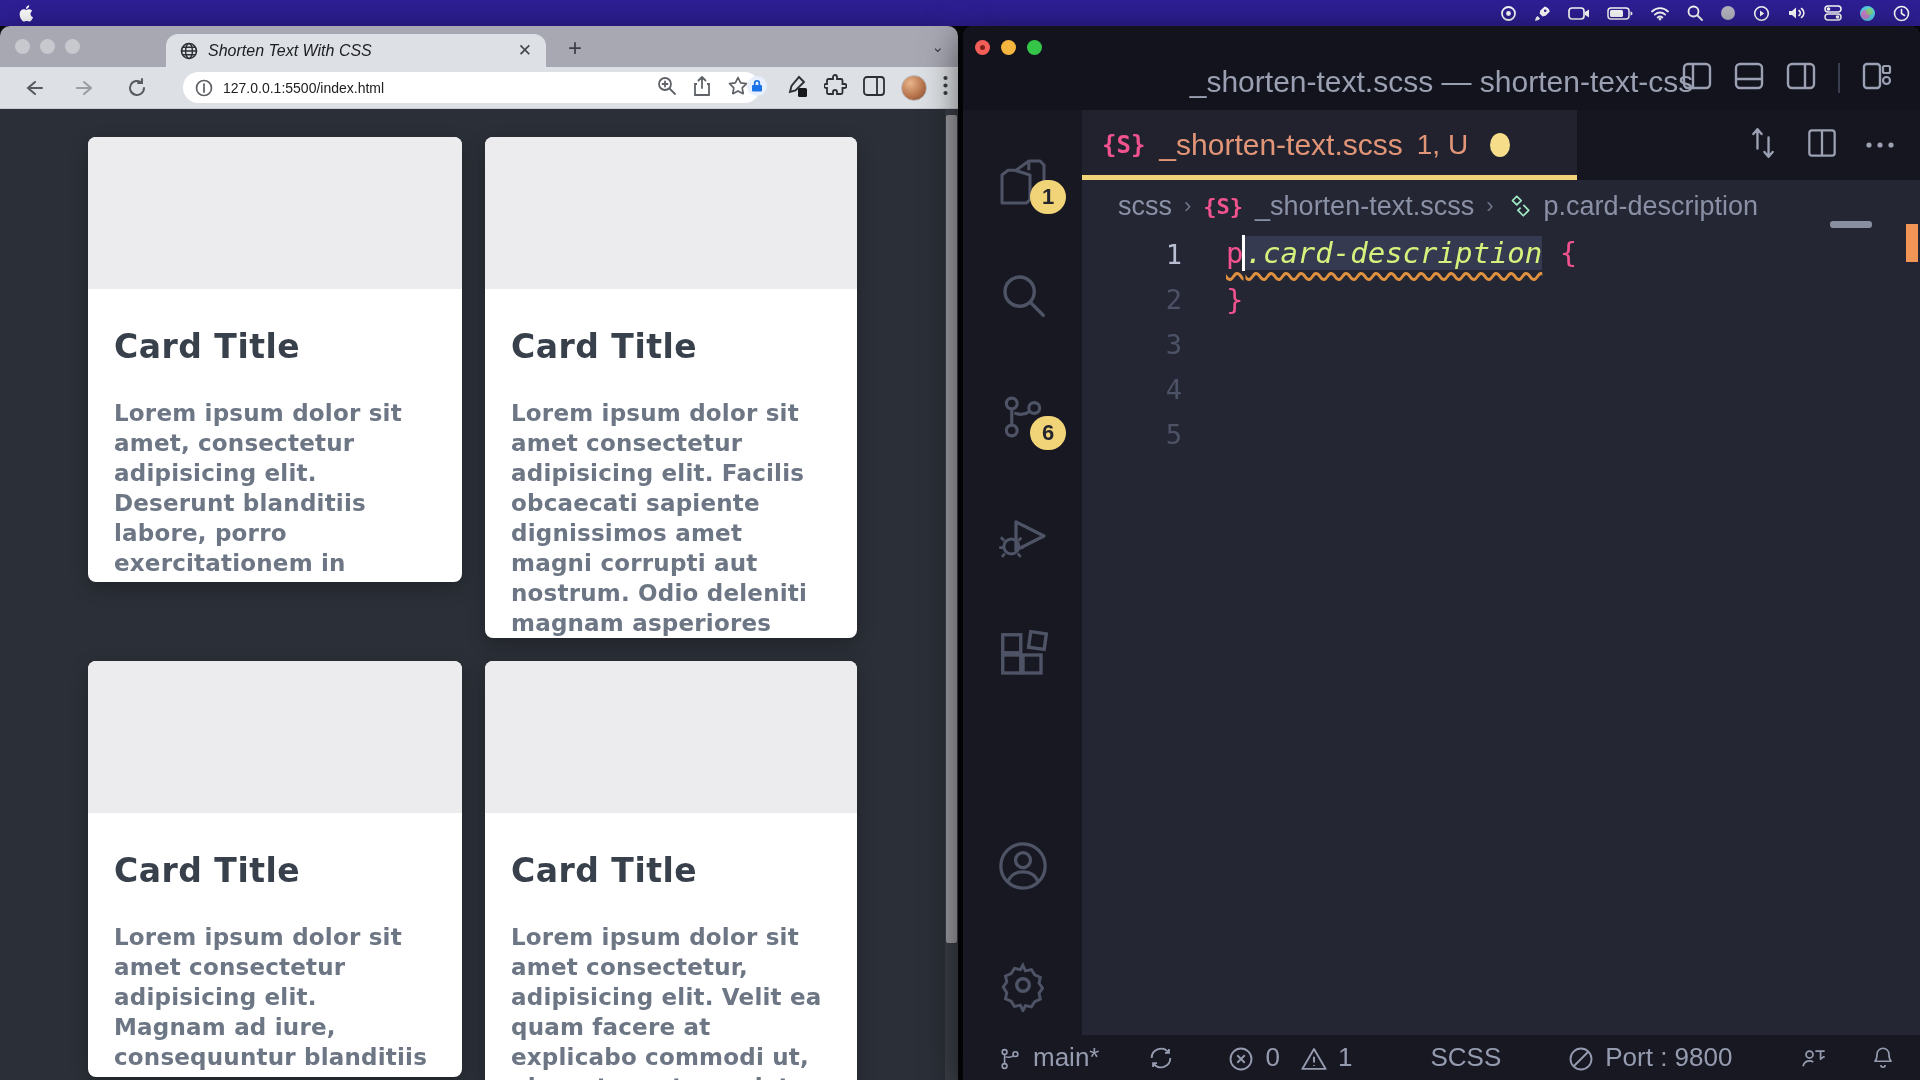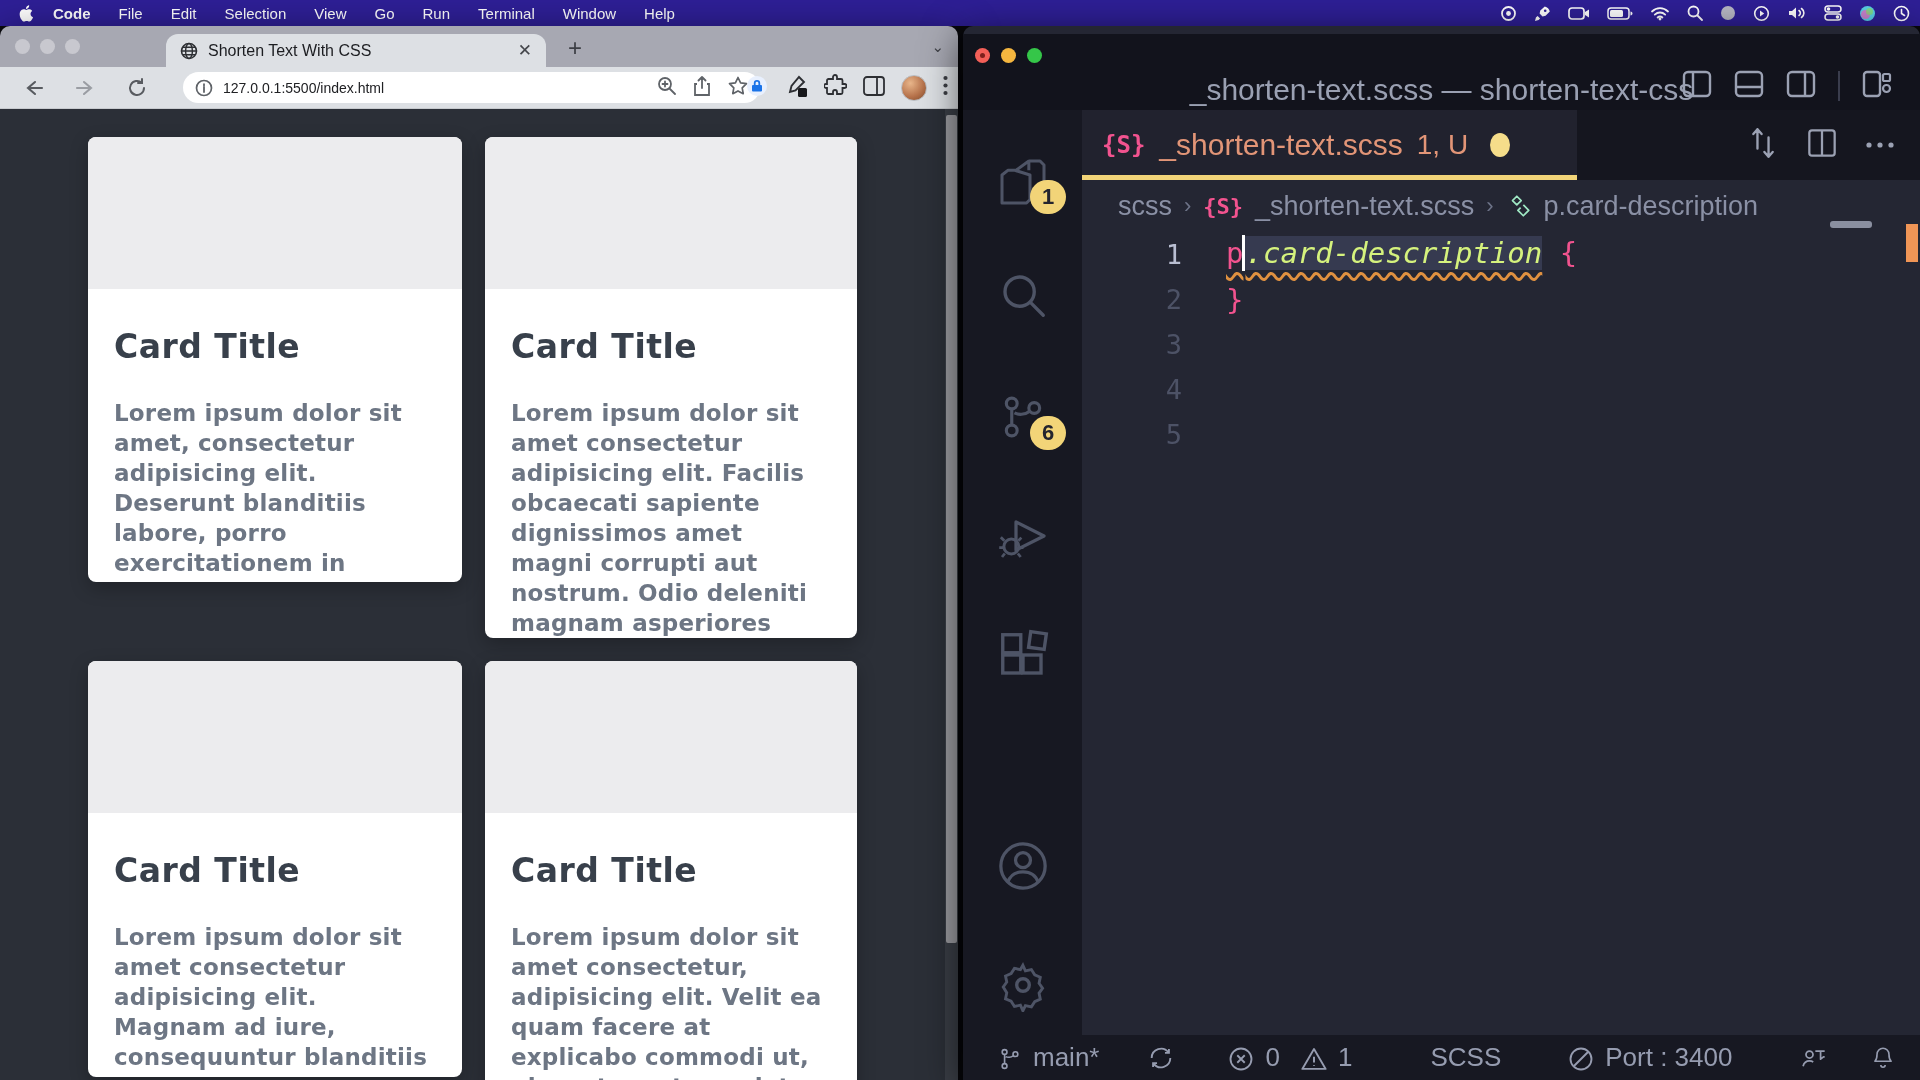--- a/index.html
+++ b/index.html
@@ -18,21 +18,21 @@
 
   
   .browser { position:absolute; left:0; top:26px; width:958px; height:1054px; border-radius:10px 10px 0 0;
              overflow:hidden; box-shadow:0 10px 40px rgba(0,0,0,.6); }
   .tabstrip { height:41px; background:#a7a8b2; position:relative; }
   .b-lights { position:absolute; left:15px; top:13px; display:flex; gap:10px; }
   .b-light { width:15px; height:15px; border-radius:50%; background:#c8c8cf; }
   .chrome-tab { position:absolute; left:166px; top:8px; width:380px; height:33px; background:#dde0e4;
                 border-radius:12px 12px 0 0; display:flex; align-items:center; padding:0 14px; }
   .chrome-tab .favicon { flex:0 0 auto; margin-right:10px; display:flex; }
-  .chrome-tab .t-title { font-size:16px; color:#1c1d21; white-space:nowrap; overflow:hidden; flex:1; }
+  .chrome-tab .t-title { font-size:16px; color:#1c1d21; white-space:nowrap; overflow:hidden; flex:1;font-style:italic; }
   .chrome-tab .t-close { color:#45474c; font-size:17px; margin-left:8px; }
   .newtab-btn { position:absolute; left:568px; top:12px; color:#3c3e44; font-size:24px; line-height:20px; }
   .tabsearch { position:absolute; right:14px; top:12px; color:#3c3e44; font-size:15px; }
   .toolbar { height:41px; background:#dde0e4; display:flex; align-items:center; position:relative; }
   .nav-ic { color:#585b60; margin-left:22px; display:flex; }
   .nav-ic.dim { color:#9a9da3; }
   .omnibox { position:absolute; left:183px; top:5px; width:577px; height:31px; background:#ffffff; border-radius:16px;
              display:flex; align-items:center; padding:0 12px; }
   .omnibox .info-ic { color:#5f6368; display:flex; margin-right:10px; }
   .omnibox .url { font-size:14px; color:#202124; white-space:nowrap; flex:1; }
@@ -50,21 +50,21 @@
   .card h2 { font-size:33px; font-weight:bold; color:#38404b; letter-spacing:.5px; margin-bottom:32px; }
   .card p { font-size:23px; line-height:30px; color:#6d7684; font-weight:bold; letter-spacing:.2px; }
   .card1 { left:88px;  top:28px;  width:374px; height:445px; }
   .card2 { left:485px; top:28px;  width:372px; height:501px; }
   .card3 { left:88px;  top:552px; width:374px; height:416px; }
   .card4 { left:485px; top:552px; width:372px; height:540px; }
 
   
   .vscode { position:absolute; left:963px; top:26px; width:957px; height:1054px; background:#242633;
             border-radius:10px 10px 0 0; overflow:hidden; box-shadow:0 10px 40px rgba(0,0,0,.7); }
-  .vs-titlebar { position:absolute; left:0; top:8px; width:100%; height:84px; background:#12131c;
+  .vs-titlebar { position:absolute; left:0; top:0; width:100%; height:84px; background:#12131c;
                  display:flex; align-items:center; justify-content:center; }
   .vs-lights { position:absolute; left:12px; top:14px; display:flex; gap:11px; }
   .vs-light { width:15px; height:15px; border-radius:50%; position:relative; }
   .vs-light.red { background:#f35f58; }
   .vs-light.red::after { content:""; position:absolute; left:5px; top:5px; width:5px; height:5px; border-radius:50%; background:#7d201c; }
   .vs-light.yellow { background:#f5b63f; }
   .vs-light.green { background:#35c649; }
   .vs-title { color:#9aa0b2; font-size:30px; margin-top:28px; }
   .vs-tb-icons { position:absolute; right:28px; top:36px; display:flex; align-items:center; gap:22px; color:#9ba1b3; }
   .vs-tb-sep { width:2px; height:30px; background:#3a3d4d; }
@@ -112,32 +112,20 @@
 <body>
 
 <div class="desktop">
 
   <div class="menubar">
     <span class="apple">
       <svg width="15" height="17" viewBox="0 0 15 17">
           <path fill="#fff" d="M12.5 9c0-2 1.6-3 1.7-3.1-.9-1.4-2.4-1.6-2.9-1.6-1.2-.1-2.4.7-3 .7-.6 0-1.6-.7-2.6-.7C4.4 4.4 3.1 5.1 2.4 6.3.9 8.8 2 12.5 3.4 14.5c.7 1 1.5 2.1 2.6 2.1 1 0 1.4-.7 2.7-.7 1.2 0 1.6.7 2.7.7 1.1 0 1.8-1 2.5-2 .8-1.2 1.1-2.3 1.1-2.4-.1 0-2.5-1-2.5-3.2zM10.4 2.8c.5-.7.9-1.6.8-2.6-.8 0-1.8.6-2.4 1.3-.5.6-1 1.6-.8 2.5.9.1 1.8-.5 2.4-1.2z"></path>
         </svg>
     </span>
-    <div class="menus">
-      <span class="mi bold">Code</span>
-      <span class="mi">File</span>
-      <span class="mi">Edit</span>
-      <span class="mi">Selection</span>
-      <span class="mi">View</span>
-      <span class="mi">Go</span>
-      <span class="mi">Run</span>
-      <span class="mi">Terminal</span>
-      <span class="mi">Window</span>
-      <span class="mi">Help</span>
-    </div>
     <div class="mb-status">
       <span>
           <svg width="17" height="17" viewBox="0 0 17 17">
             <circle cx="8.5" cy="8.5" r="6.5" fill="none" stroke="#fff" stroke-width="1.8"></circle>
             <circle cx="8.5" cy="8.5" r="2.4" fill="#fff"></circle>
           </svg>
         </span>
       <span>
           <svg width="17" height="17" viewBox="0 0 17 17">
             <path fill="#fff" d="M10.8 1.5c2.6.6 4.4 2.4 5 5l-4.2 4.2-3.1.7-2.9-2.9.7-3.1 4.5-3.9zM3.6 10.9l2.5 2.5-1.5 1.7-3.6.9.9-3.6 1.7-1.5z"></path>
@@ -516,21 +504,21 @@
       <div class="sb-item" style="margin-left:78px;">
         <span>SCSS</span>
       </div>
       <div class="sb-item" style="margin-left:66px;">
         <span class="sb-icons">
             <svg width="28" height="28" viewBox="0 0 24 24">
               <circle cx="12" cy="12" r="9" fill="none" stroke="currentColor" stroke-width="1.6"></circle>
               <path d="M6 18L18 6" stroke="currentColor" stroke-width="1.6"></path>
             </svg>
           </span>
-        <span>Port : 3400</span>
+        <span>Port : 9800</span>
       </div>
       <div class="sb-item" style="margin-left:auto; margin-right:24px; gap:42px;">
         <span class="sb-icons">
             <svg width="30" height="28" viewBox="0 0 24 24">
               <circle cx="9" cy="9" r="3" fill="none" stroke="currentColor" stroke-width="1.5"></circle>
               <path d="M3.5 19c.8-3 2.9-4.5 5.5-4.5 1.2 0 2.3.3 3.2.9M14 6h8M18.5 6v7l2.5-2h1" fill="none" stroke="currentColor" stroke-width="1.5" stroke-linejoin="round"></path>
             </svg>
           </span>
         <span class="sb-icons">
             <svg width="26" height="28" viewBox="0 0 24 24">

